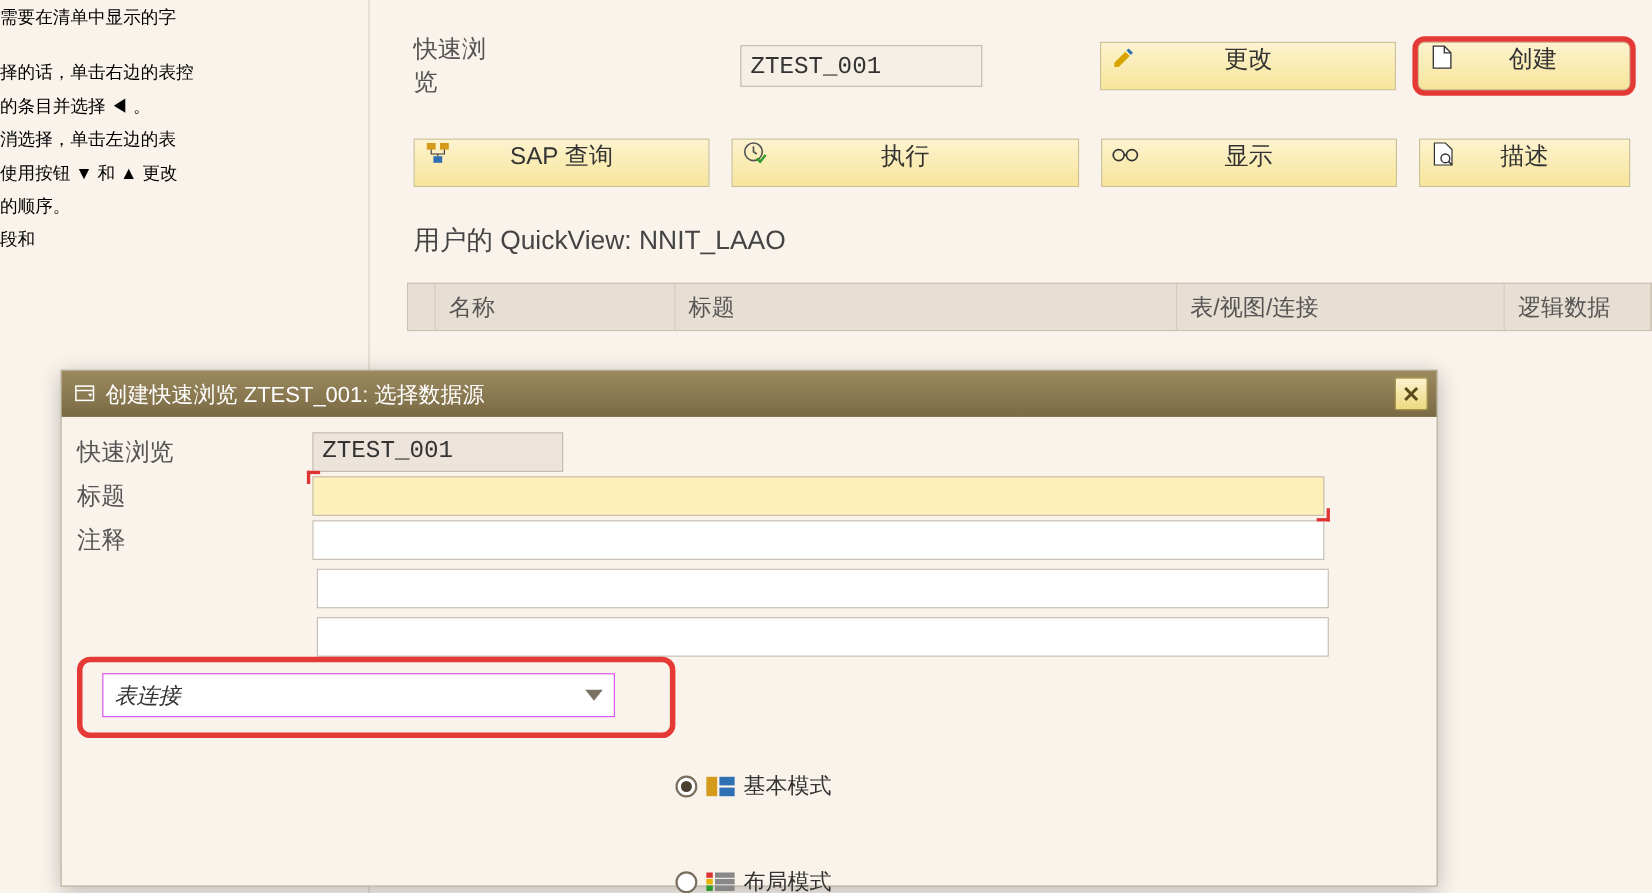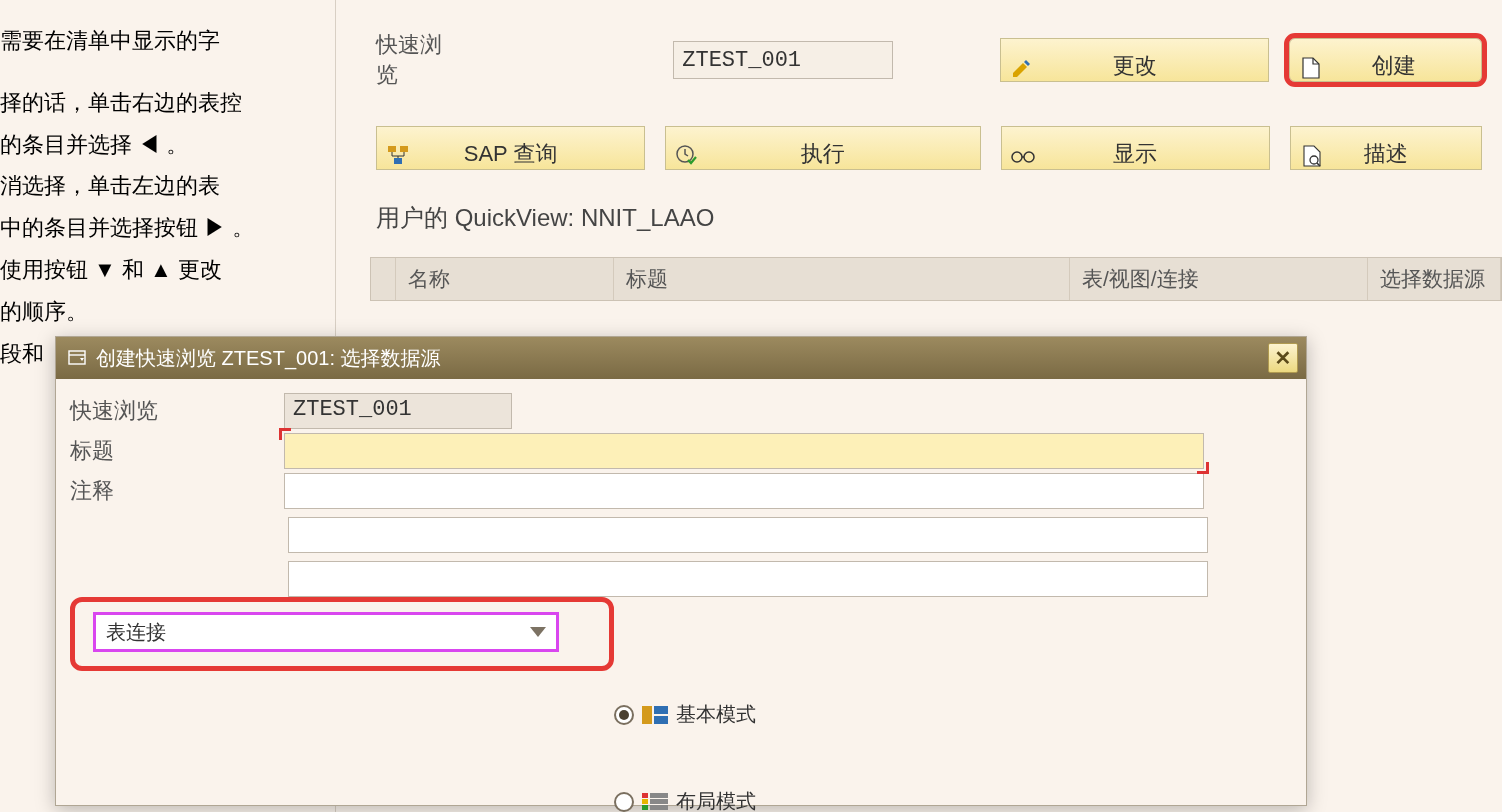--- a/index.html
+++ b/index.html
@@ -14,23 +14,23 @@
     position: relative;
     color: #333;
   }
 
   
   .help-col {
     position: absolute;
     left: 0;
     top: 0;
     width: 335px;
-    padding: 20px 10px 0 0;
+    padding: 2px 10px 0 0;
     line-height: 1.9;
-    font-size: 22px;
+    font-size: 16px;
     color: #000;
     overflow: hidden;
   }
 
   
   .main {
     position: absolute;
     left: 335px;
     top: 0;
     right: 0;
@@ -63,21 +63,21 @@
     font-size: 22px;
     padding: 2px 8px;
     color: #333;
   }
 
   .sap-btn {
     height: 44px;
     background: linear-gradient(#fdf3cf, #f7e59a);
     border: 1px solid #c9bf90;
     display: flex;
-    align-items: flex-end;
+    align-items: flex-start;
     justify-content: center;
     position: relative;
     cursor: pointer;
     font-size: 22px;
     color: #333;
   }
   .sap-btn .btn-icon {
     position: absolute;
     left: 8px;
     width: 26px;
@@ -216,29 +216,30 @@
   .datasource-wrap {
     display: inline-block;
     padding: 10px 50px 14px 18px;
     border: 5px solid #e53935;
     border-radius: 12px;
     margin-left: 4px;
   }
   .datasource-select {
     width: 466px;
     height: 40px;
-    border: 3px solid #d946ef;
+    border: 1px solid #d946ef;
     background: #fff;
     display: flex;
     align-items: center;
     padding: 0 10px;
     font-size: 20px;
     color: #333;
     cursor: pointer;
     position: relative;
+    font-style: italic;
   }
   .datasource-select .dd-caret {
     position: absolute;
     right: 10px;
     width: 0; height: 0;
     border-left: 8px solid transparent;
     border-right: 8px solid transparent;
     border-top: 10px solid #7c7263;
   }
 
@@ -266,21 +267,20 @@
 </style>
 </head>
 <body>
 
 <div class="help-col">
   <div>需要在清单中显示的字</div>
   <div style="height:20px"></div>
   <div>择的话，单击右边的表控</div>
   <div>的条目并选择 ◀ 。</div>
   <div>消选择，单击左边的表</div>
-  <div>中的条目并选择按钮 ▶ 。</div>
   <div>使用按钮 ▼ 和 ▲ 更改</div>
   <div>的顺序。</div>
   <div>段和</div>
 </div>
 
 <div class="main">
 
   <div class="main-row1">
     <span class="label-txt">快速浏览</span>
     <div style="width:180px"></div>
@@ -350,21 +350,21 @@
     </div>
   </div>
 
   <div class="main-heading">用户的 QuickView: NNIT_LAAO</div>
 
   <div class="table-hdr">
     <div class="col col-corner"></div>
     <div class="col col-name">名称</div>
     <div class="col col-title">标题</div>
     <div class="col col-table">表/视图/连接</div>
-    <div class="col col-logic">选择数据源</div>
+    <div class="col col-logic">逻辑数据</div>
   </div>
 </div>
 
 <div class="dialog">
   <div class="dialog-titlebar">
     <span class="title-icon">
       <svg width="20" height="20" viewBox="0 0 20 20">
           <rect x="2" y="3" width="16" height="13" fill="none" stroke="#fff" stroke-width="1.4"></rect>
           <path d="M2 7h16" stroke="#fff" stroke-width="1.4"></path>
           <path d="M13 10l4 0 -2 3z" fill="#fff"></path>

